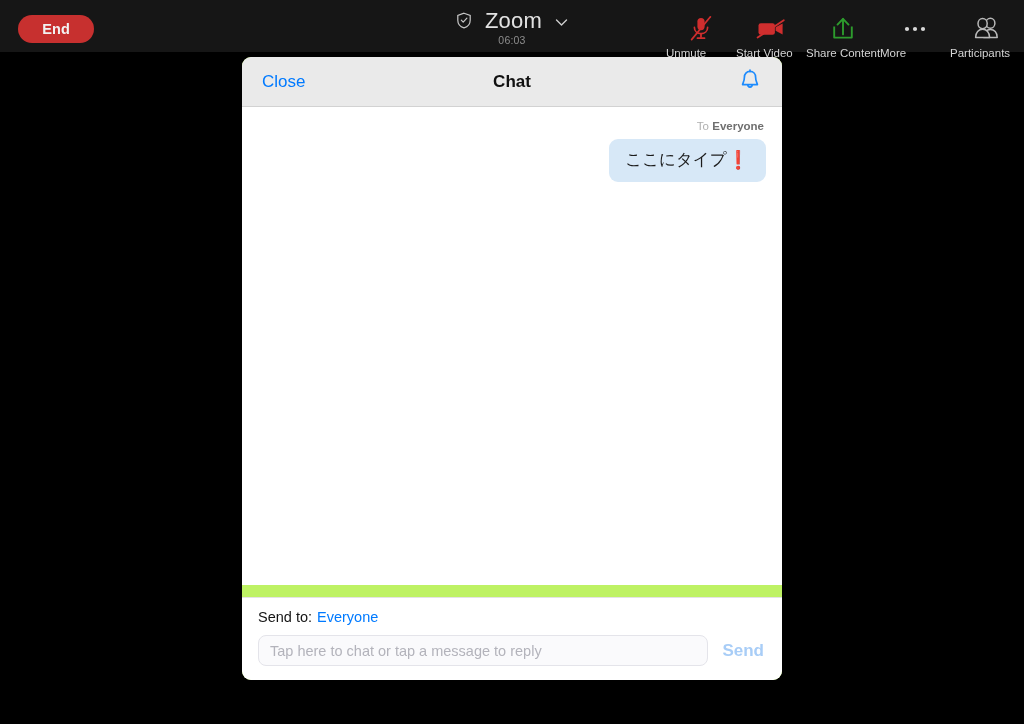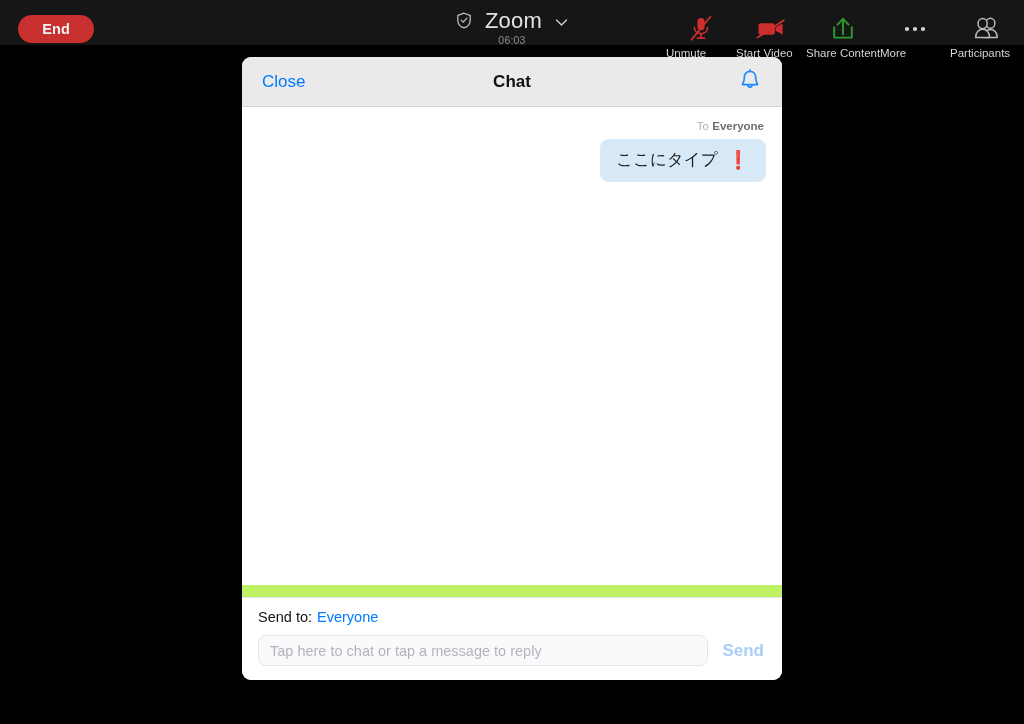--- a/index.html
+++ b/index.html
@@ -17,21 +17,21 @@
     width: 1024px;
     height: 724px;
     background: #000000;
   }
 
   
   .toolbar {
     position: absolute;
     left: 0; top: 0;
     width: 1024px;
-    height: 45px;
+    height: 52px;
     background: #161616;
     z-index: 5;
   }
 
   .end-button {
     position: absolute;
     left: 18px; top: 15px;
     width: 76px; height: 28px;
     background: #c7302f;
     border-radius: 14px;
@@ -180,21 +180,21 @@
   }
   .msg-recipient .to-word { color: #b0b0b0; }
   .msg-recipient .to-target { color: #6f6f6f; font-weight: bold; }
   .msg-bubble {
     background: #d7e8f7;
     border-radius: 9px;
     padding: 11px 16px 12px 16px;
     max-width: 330px;
     display: flex;
     align-items: center;
-    gap: 10px;
+    gap: 1px;
   }
   .msg-bubble .msg-text {
     color: #1b1b1b;
     font-size: 16.5px;
     line-height: 20px;
     font-family: "DejaVu Sans", sans-serif;
     white-space: pre;
   }
   .msg-bubble .msg-emoji {
     color: #e8232a;

